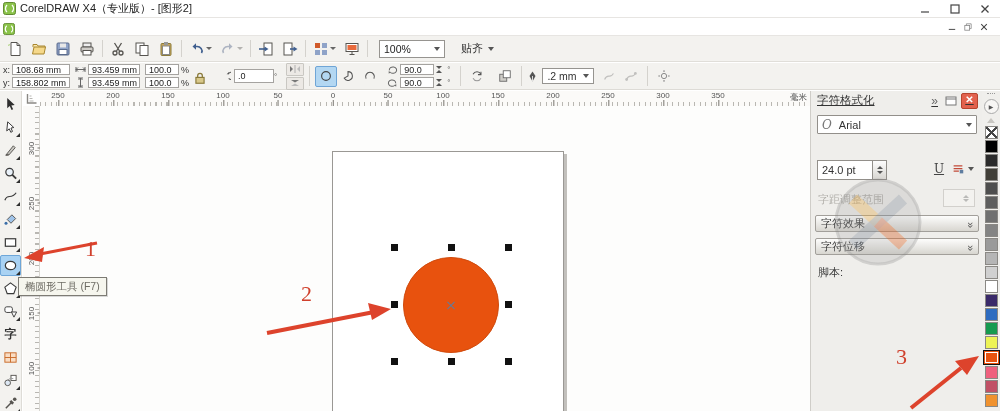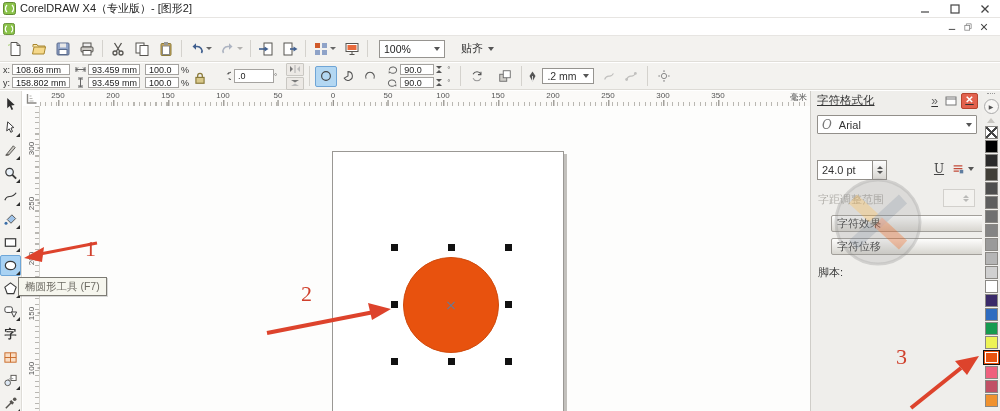--- a/index.html
+++ b/index.html
@@ -94,21 +94,21 @@
   .combo.grad{background:linear-gradient(#fefefe,#dbd9d4);}
   .fontprev{font-family:"DejaVu Serif",serif;font-style:italic;color:#777;margin-right:7px;font-size:12px;}
   .sizebox{position:absolute;left:6px;top:69px;width:70px;height:20px;display:flex;}
   .sizein{flex:1;background:#fff;border:1px solid #928f8a;font-size:11px;display:flex;align-items:center;padding-left:4px;}
   .sizespin{width:13px;border:1px solid #928f8a;border-left:none;background:linear-gradient(#fdfdfd,#d8d6d1);display:flex;flex-direction:column;align-items:center;justify-content:center;gap:2px;}
   .ubtn{position:absolute;left:120px;top:71px;width:16px;height:16px;font-size:12px;color:#444;text-decoration:underline;text-align:center;font-family:"DejaVu Serif",serif;}
   .morebtn{position:absolute;left:140px;top:71px;display:flex;align-items:center;gap:3px;}
   .morebtn svg{width:14px;height:14px;}
   .graylabel{position:absolute;left:7px;top:101px;color:#b2b0ab;font-size:11px;}
   .grayspin{position:absolute;left:132px;top:98px;width:32px;height:18px;border:1px solid #c6c4bf;background:#f5f4f1;display:flex;align-items:center;justify-content:flex-end;padding-right:2px;box-sizing:border-box;opacity:.7;}
-  .secbar{position:absolute;left:20px;width:164px;height:17px;background:linear-gradient(#fdfdfc,#d8d6d0);border:1px solid #a29f9a;border-radius:2px;display:flex;align-items:center;padding:0 5px;box-sizing:border-box;font-size:11px;color:#3a3a3a;}
+  .secbar{position:absolute;left:4px;width:164px;height:17px;background:linear-gradient(#fdfdfc,#d8d6d0);border:1px solid #a29f9a;border-radius:2px;display:flex;align-items:center;padding:0 5px;box-sizing:border-box;font-size:11px;color:#3a3a3a;}
   .secbar .dbl{margin-left:auto;color:#555;font-size:11px;transform:rotate(90deg);letter-spacing:-2px;}
   .scriptlbl{position:absolute;left:7px;top:174px;font-size:11px;color:#3a3a3a;}
   .scriptcombo{position:absolute;left:60px;top:170px;width:106px;height:19px;}
   .wmark{position:absolute;left:22px;top:86px;width:90px;height:90px;opacity:.45;pointer-events:none;}
   
   .palette{position:absolute;left:982px;top:91px;width:18px;height:320px;background:#f0efec;}
   .palgrip{width:8px;height:2px;margin:2px auto 0;border-top:1px dotted #999;}
   .palfly{width:13px;height:13px;margin:3px auto 0;border:1px solid #aaa;border-radius:50%;background:#f7f6f4;display:flex;align-items:center;justify-content:center;font-size:6px;color:#555;}
   .palup{width:0;height:0;margin:4px auto 3px;border-left:4px solid transparent;border-right:4px solid transparent;border-bottom:5px solid #c8c6c1;}
   .swatches{display:flex;flex-direction:column;align-items:center;}

